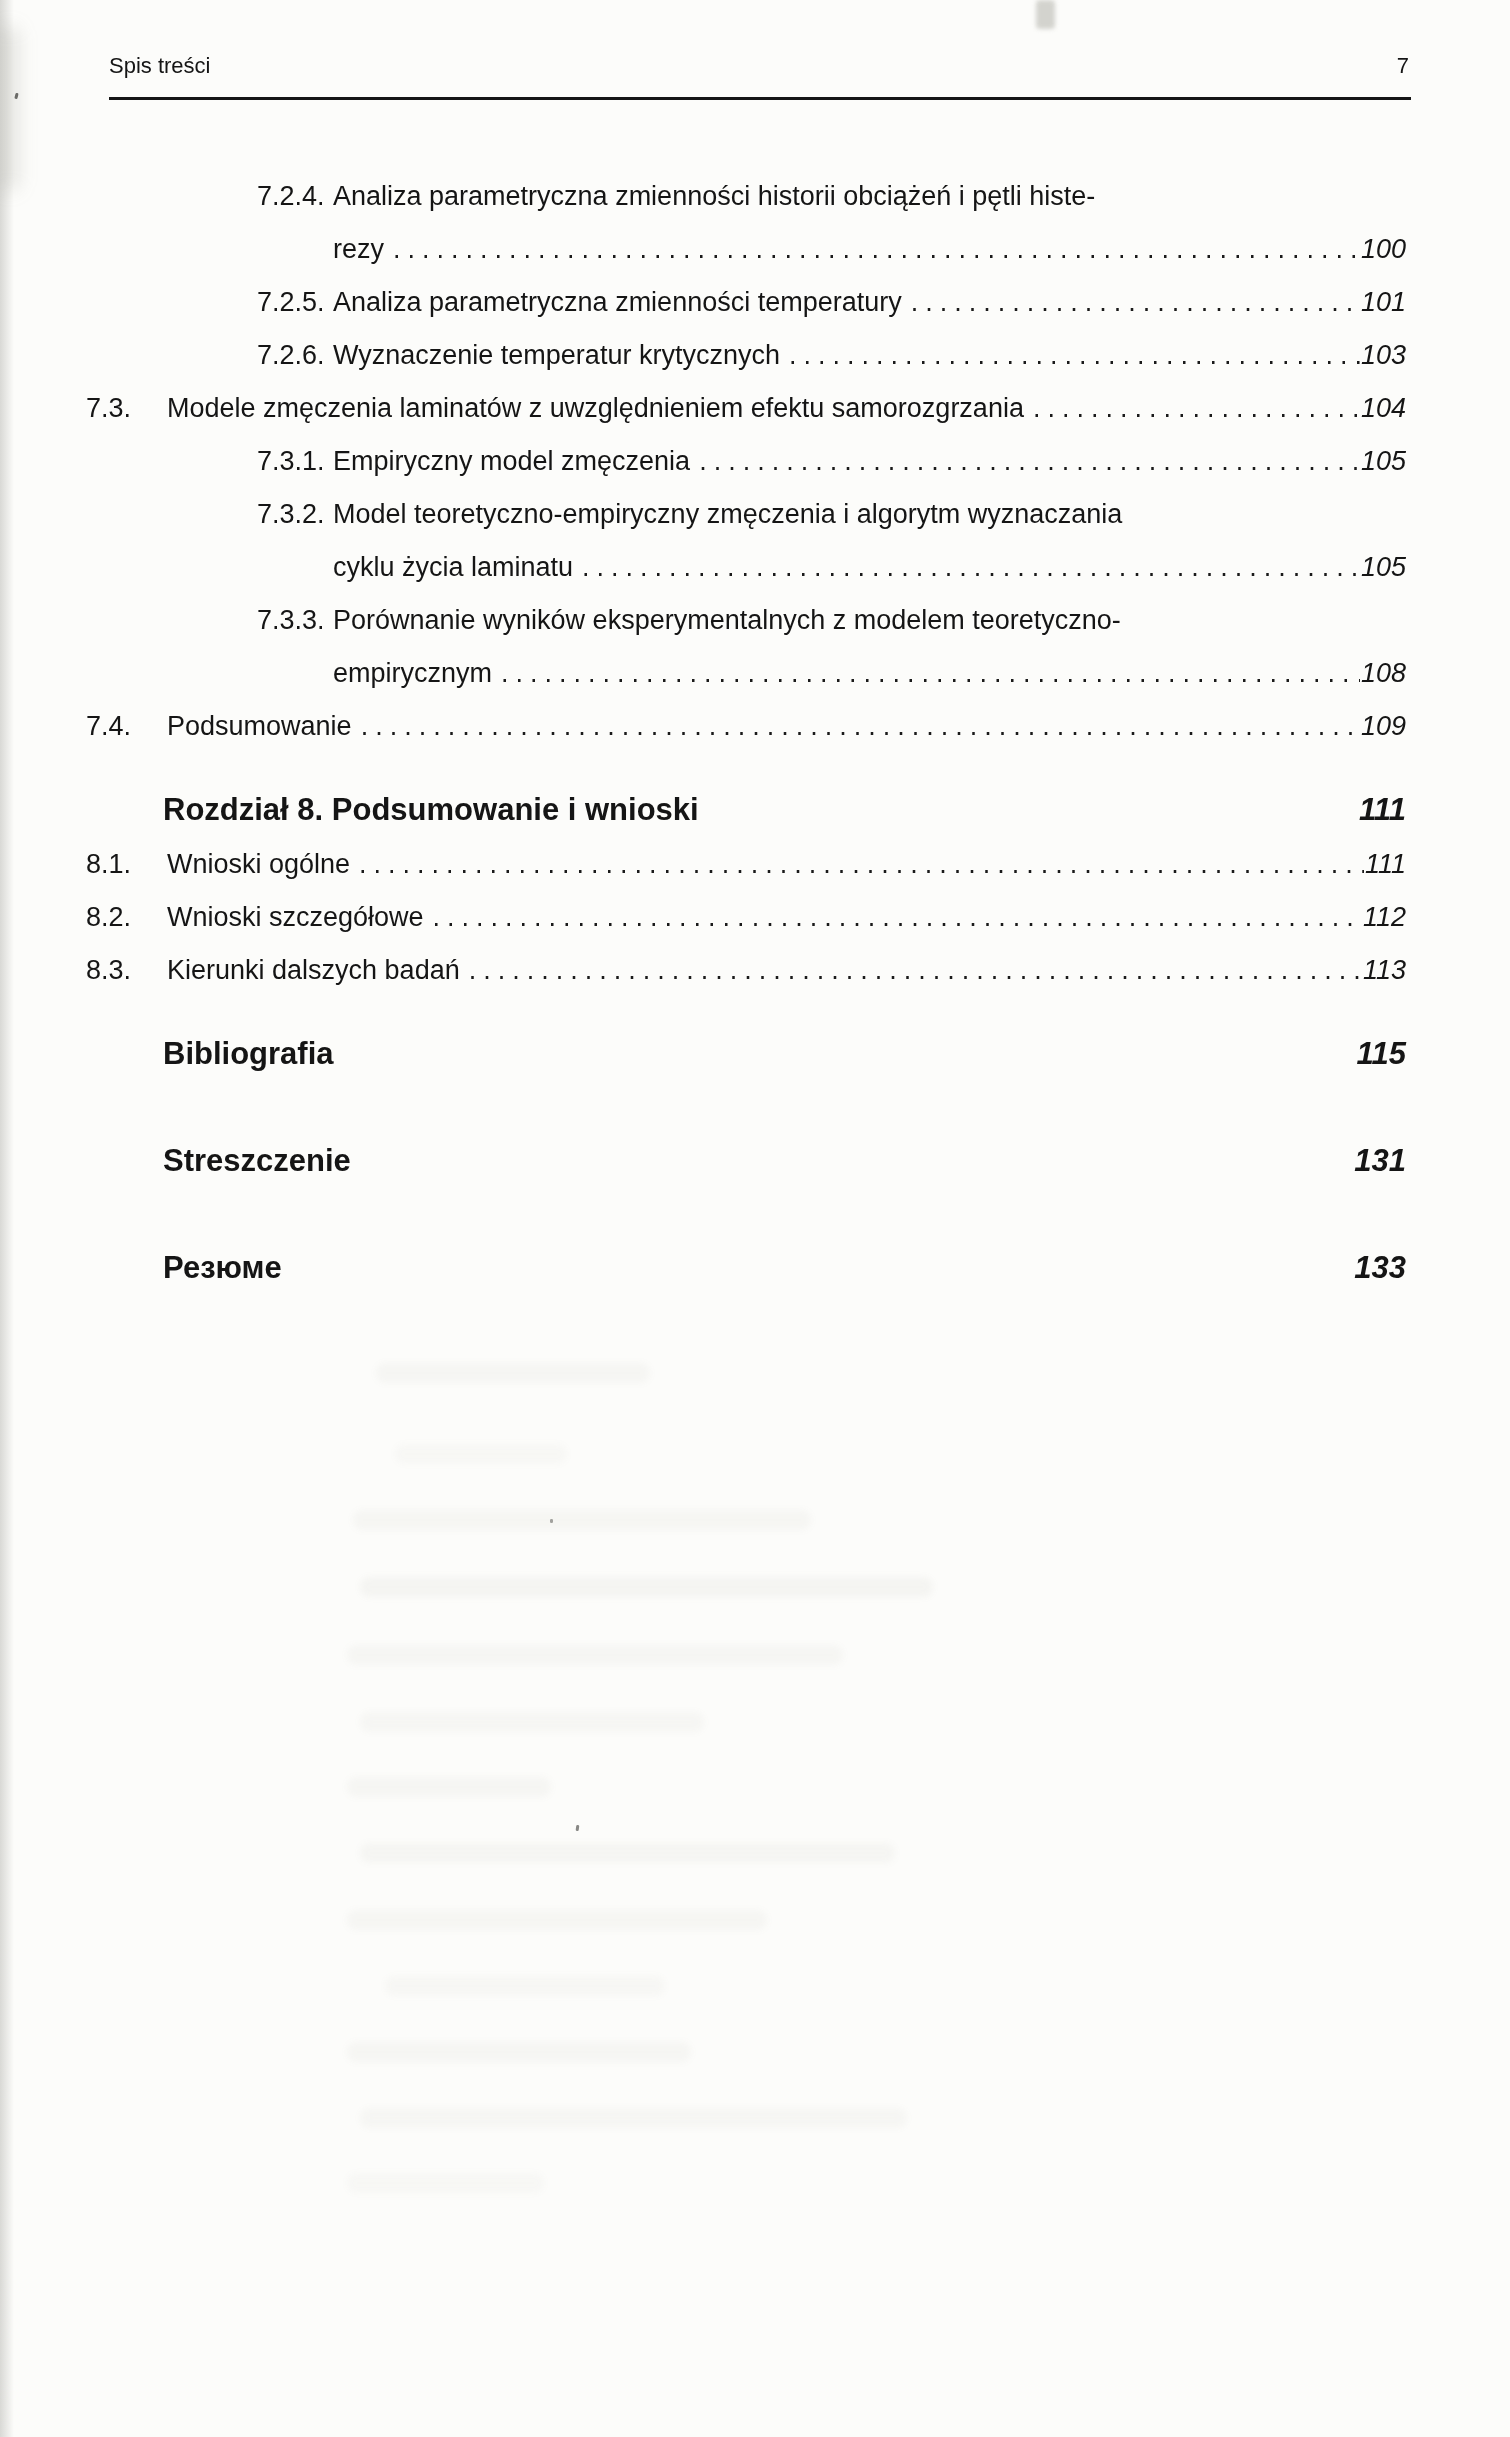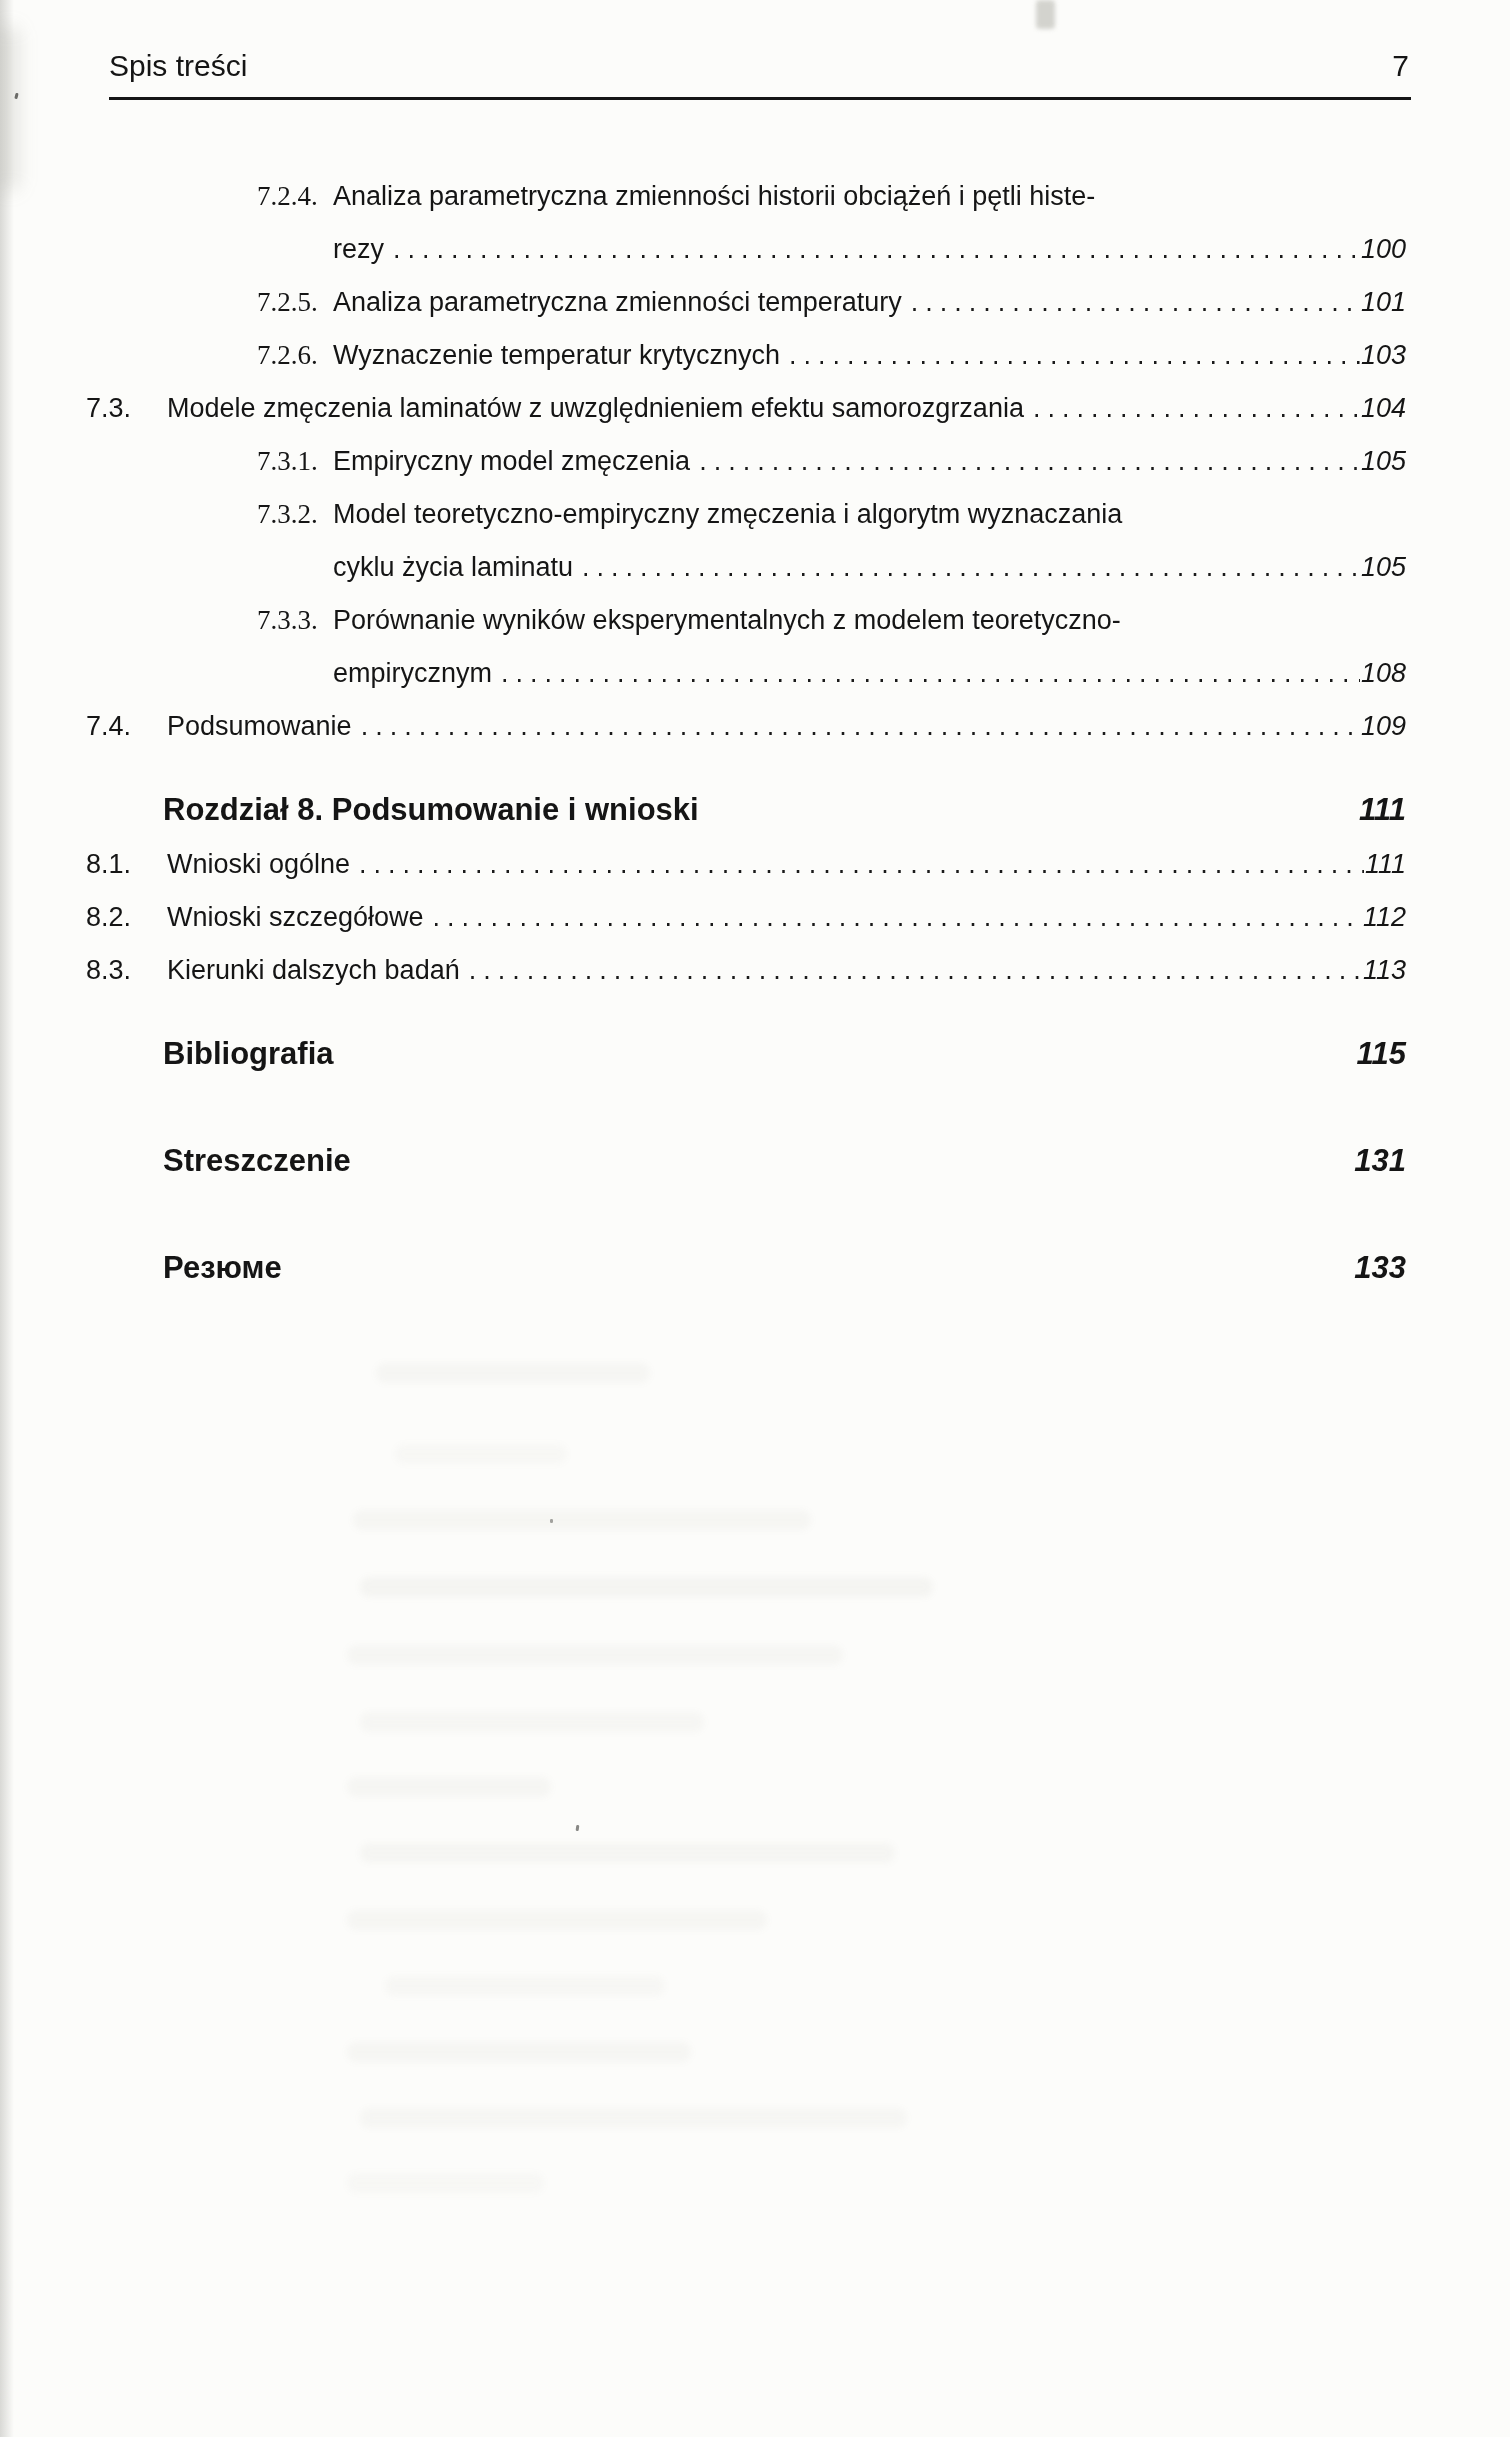--- a/index.html
+++ b/index.html
@@ -49,35 +49,35 @@
   .ghost:nth-child(9)  { left: 347px; top: 1910px; width: 420px; }
   .ghost:nth-child(10) { left: 385px; top: 1976px; width: 280px; opacity:.045; }
   .ghost:nth-child(11) { left: 347px; top: 2042px; width: 344px; }
   .ghost:nth-child(12) { left: 360px; top: 2108px; width: 547px; opacity:.05; }
   .ghost:nth-child(13) { left: 347px; top: 2173px; width: 197px; opacity:.04; }
 
   
   .page-head {
     display: flex; justify-content: space-between; align-items: flex-end;
     padding: 47px 101px 0 109px;
-    font-size: 30px; line-height: 37px;
+    font-size: 22px; line-height: 37px;
   }
   .rule {
     height: 3.2px; background: #161616;
     margin: 12.7px 99px 0 109px;
   }
 
   
   .toc { margin-top: 70px; padding-right: 104px; font-size: 27px; }
   .entry { display: flex; align-items: flex-start; }
   .entry .num { flex: 0 0 auto; }
   .entry.sub1 { padding-left: 86px; }
   .entry.sub1 .num { width: 81px; }
   .entry.sub2 { padding-left: 257px; }
-  .entry.sub2 .num { width: 76px; font-family: Liberation Serif, serif; }
+  .entry.sub2 .num { width: 76px; }
   .entry .body { flex: 1 1 auto; min-width: 0; }
   .line { display: flex; align-items: baseline; line-height: 53px; white-space: pre; }
   .num { line-height: 53px; }
   .text { flex: 0 0 auto; }
   .leader {
     flex: 1 1 auto; overflow: hidden; white-space: nowrap;
     letter-spacing: 7px; margin-left: 9px; margin-right: 1.3px;
     color: #1a1a1a;
   }
   .gap { flex: 1 1 auto; }

